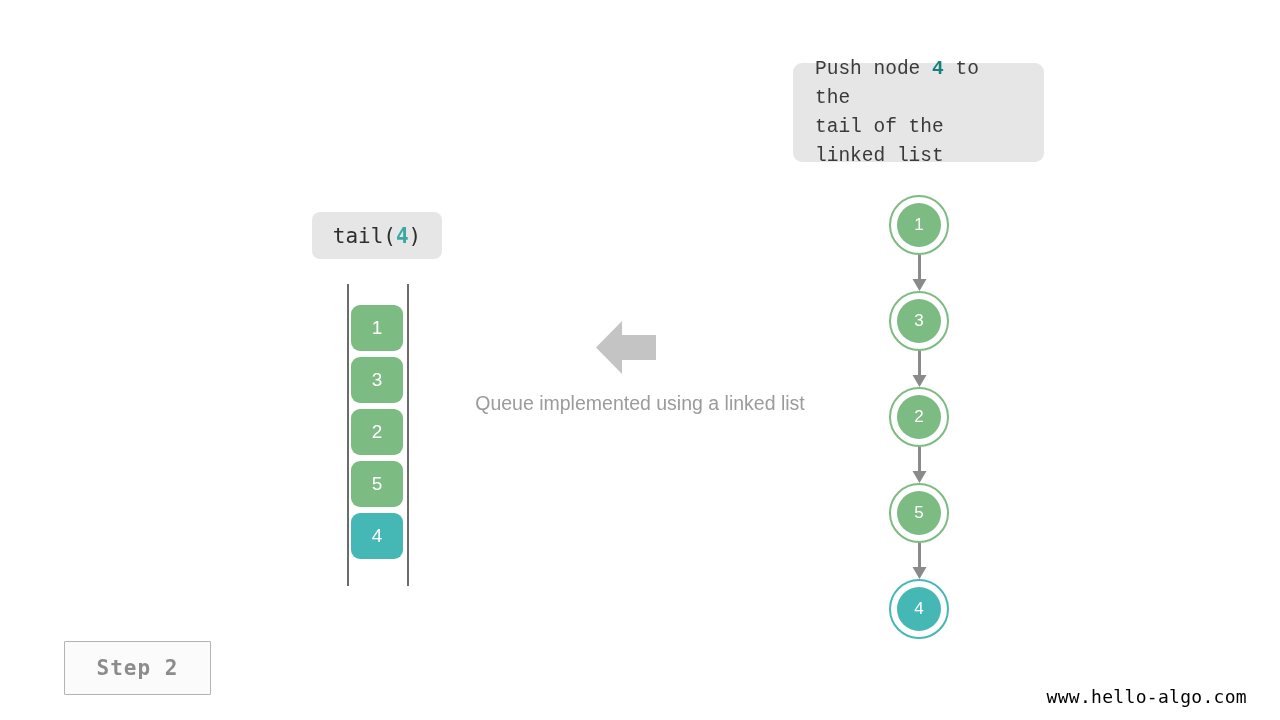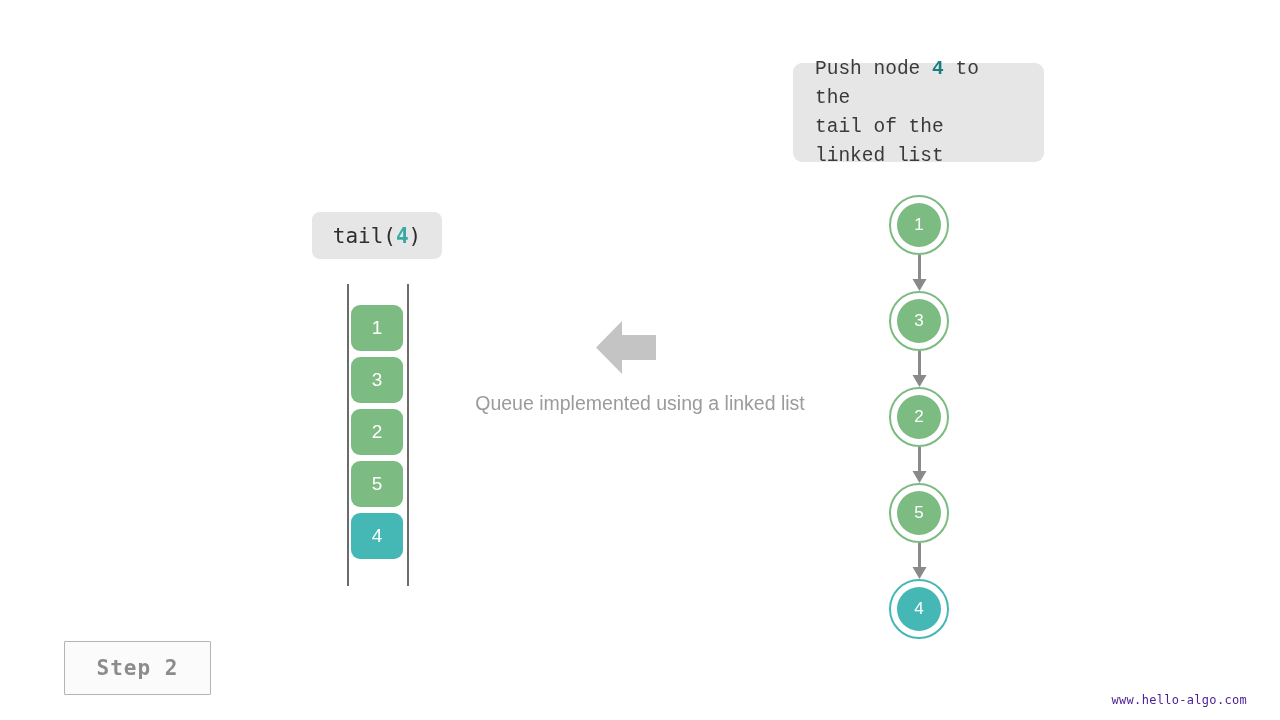--- a/index.html
+++ b/index.html
@@ -186,22 +186,22 @@
     color: #8c8c8c;
     letter-spacing: 1px;
     margin-left: 28px;
   }
 
   
   #watermark {
     right: 33px;
     bottom: 13px;
     font-family: "DejaVu Sans Mono", "Liberation Mono", monospace;
-    font-size: 12px;
-    color: #4c1d95;
+    font-size: 18px;
+    color: #000000;
     letter-spacing: 0.3px;
   }
 </style>
 </head>
 <body>
 
 <div class="abs" id="caption-box">
   <div class="caption-text">
     <span>Push node </span><span class="hl">4</span><span> to the</span><br>
     <span>tail of the linked list</span>

